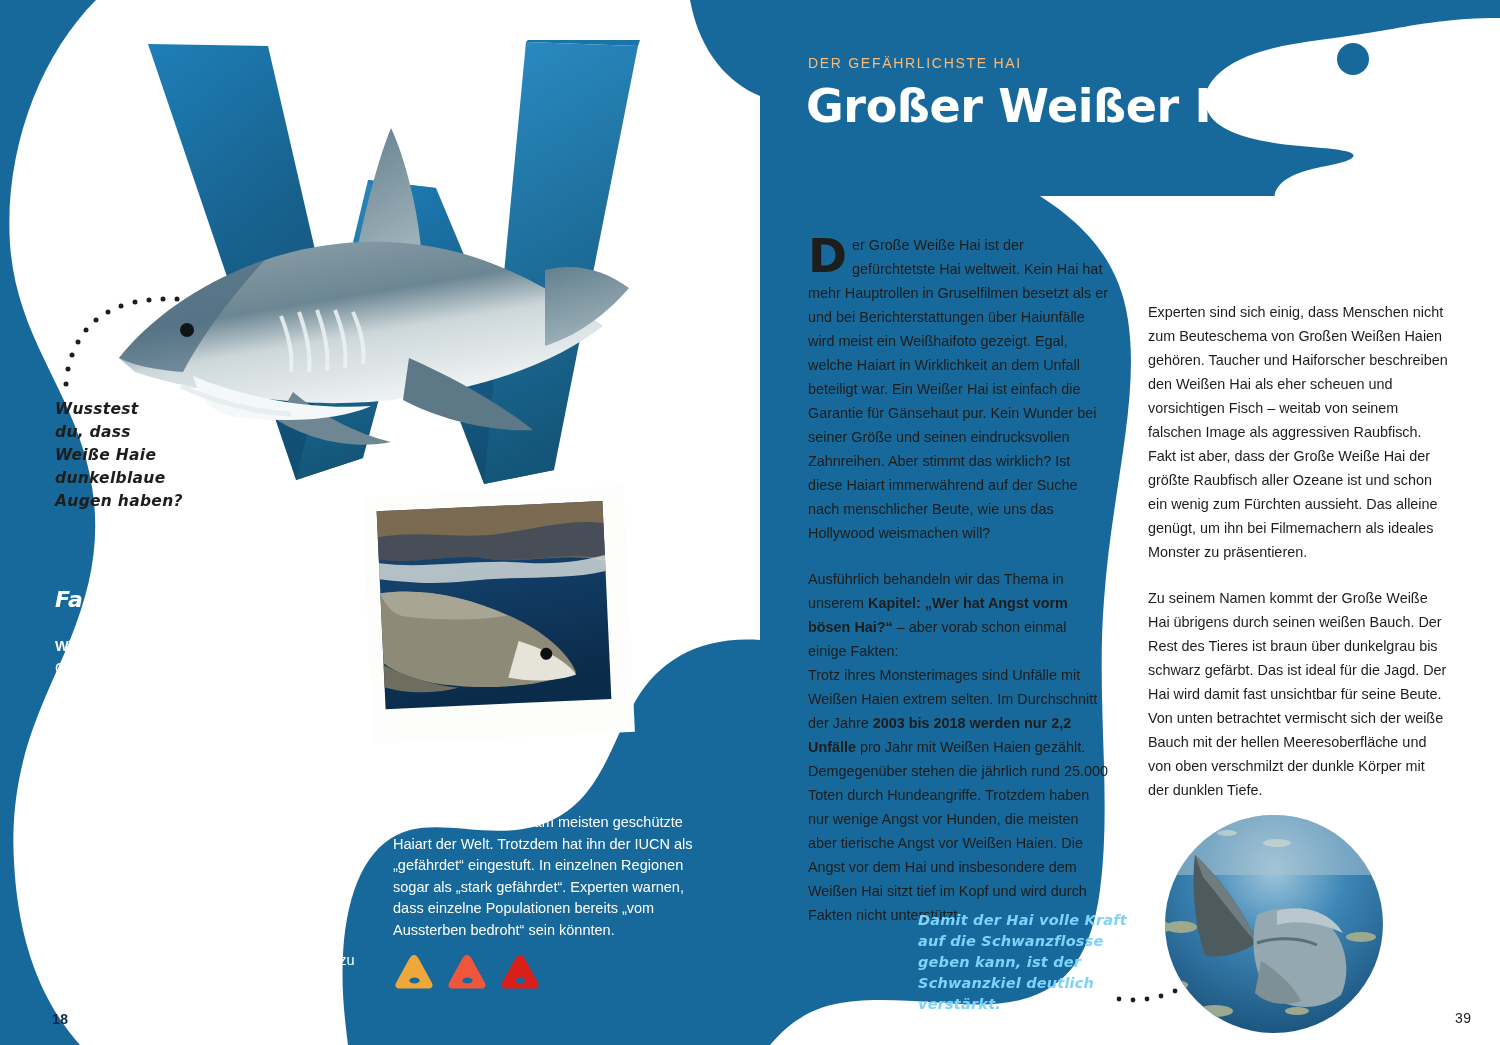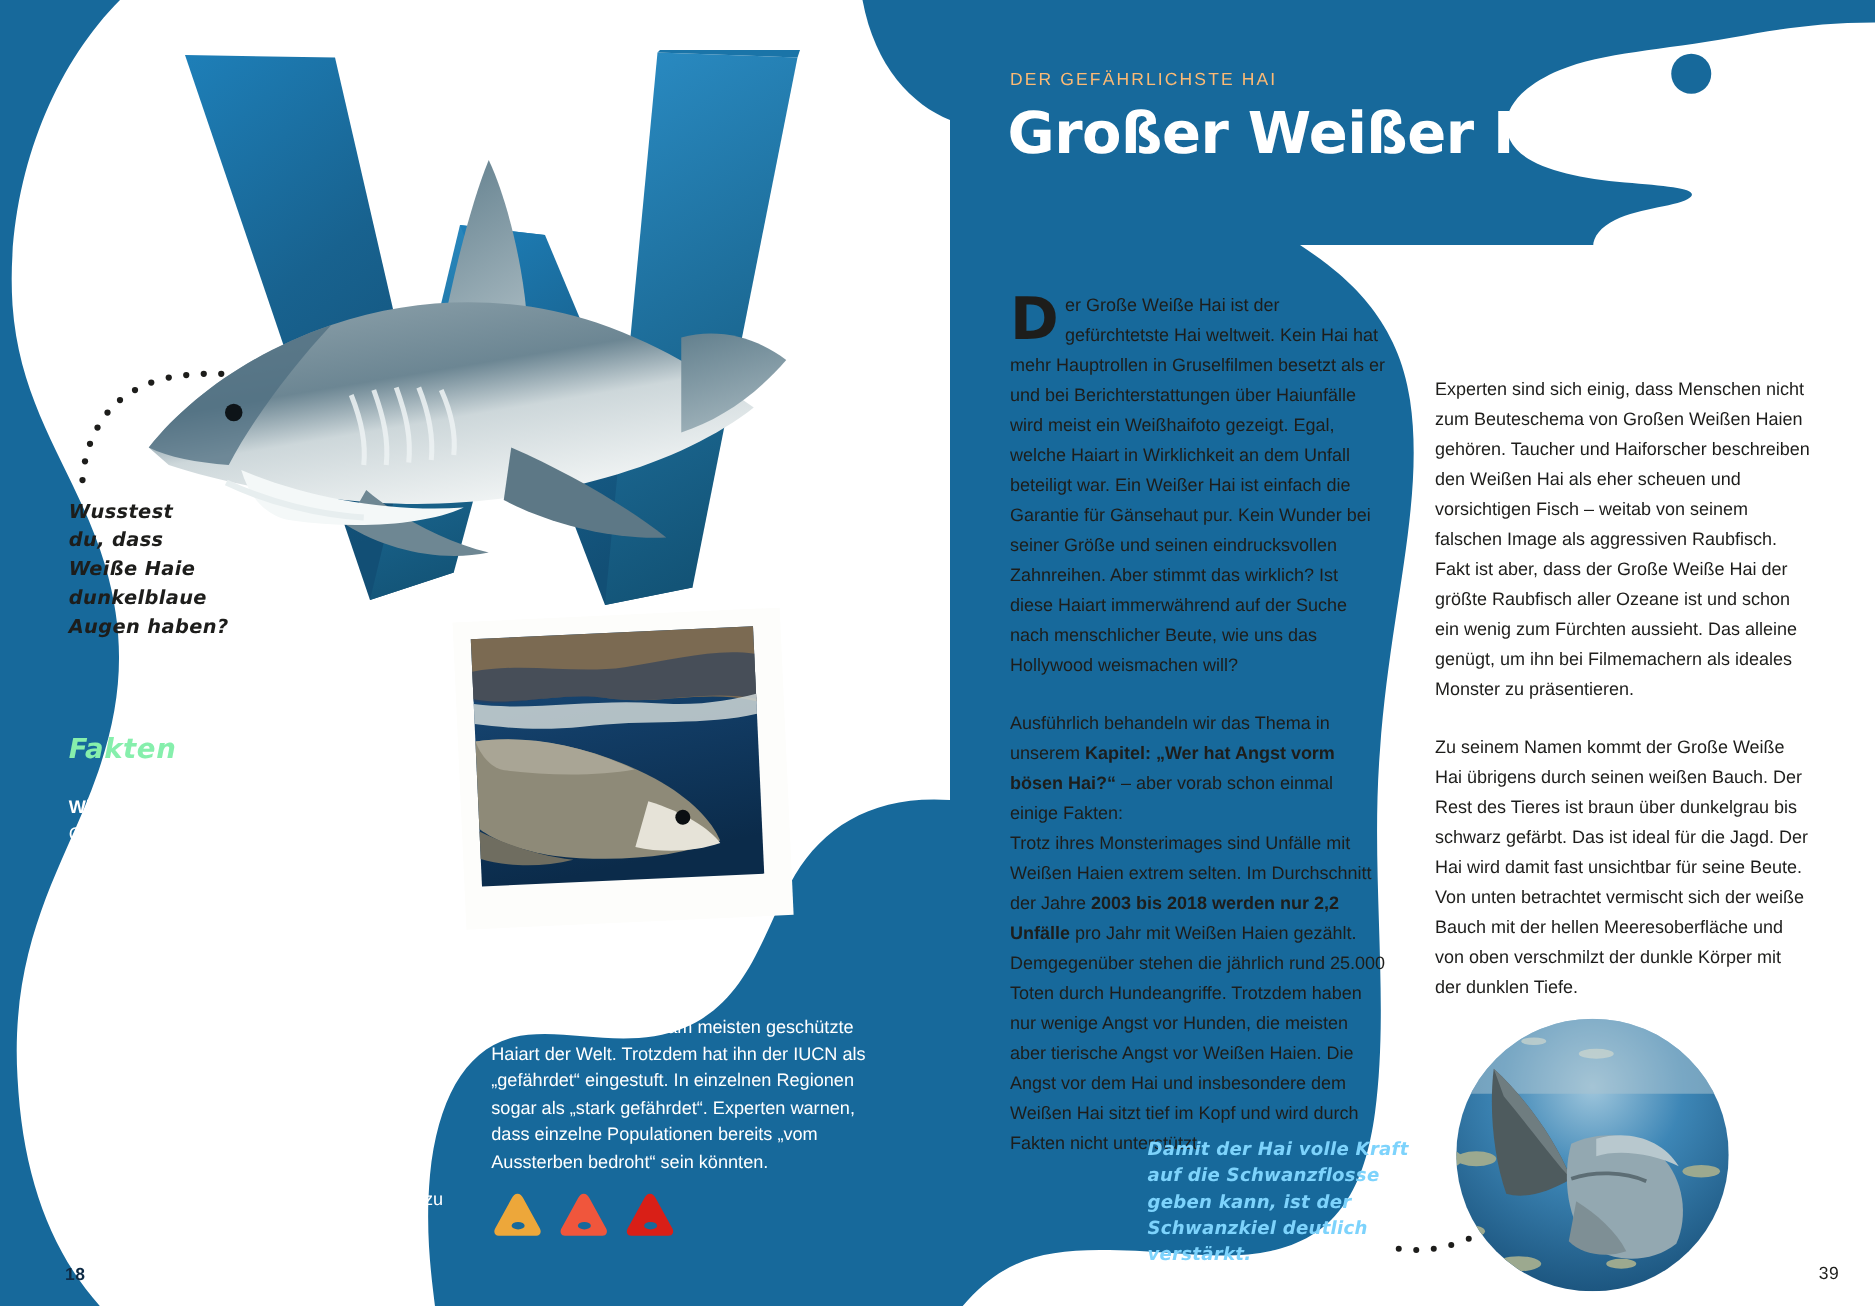--- a/index.html
+++ b/index.html
@@ -24,21 +24,21 @@
     font-family:"DejaVu Sans", sans-serif;
     font-style:italic;font-weight:700;
     font-size:15.5px;line-height:23px;color:#1d1d1b;
     letter-spacing:.3px;
   }
 
   .fakten-title{
     position:absolute;left:55px;top:587px;
     font-family:"DejaVu Sans", sans-serif;
     font-style:italic;font-weight:700;
-    font-size:22px;color:#86efac;letter-spacing:.5px;
+    font-size:22px;color:#ffffff;letter-spacing:.5px;
   }
 
   .facts-col{position:absolute;left:55px;top:636px;width:300px;color:#ffffff;}
   .facts-col2{position:absolute;left:393px;top:790px;width:300px;color:#ffffff;}
 
   .fact-label{font-size:14.5px;font-weight:700;line-height:21px;margin:0 0 1px 0;}
   .fact-value{font-size:14.5px;font-weight:400;line-height:21.5px;margin:0 0 27px 0;}
   .fact-value.last{margin-bottom:0;}
 
   .warn-row{position:absolute;left:393px;top:953px;display:flex;gap:11px;}

